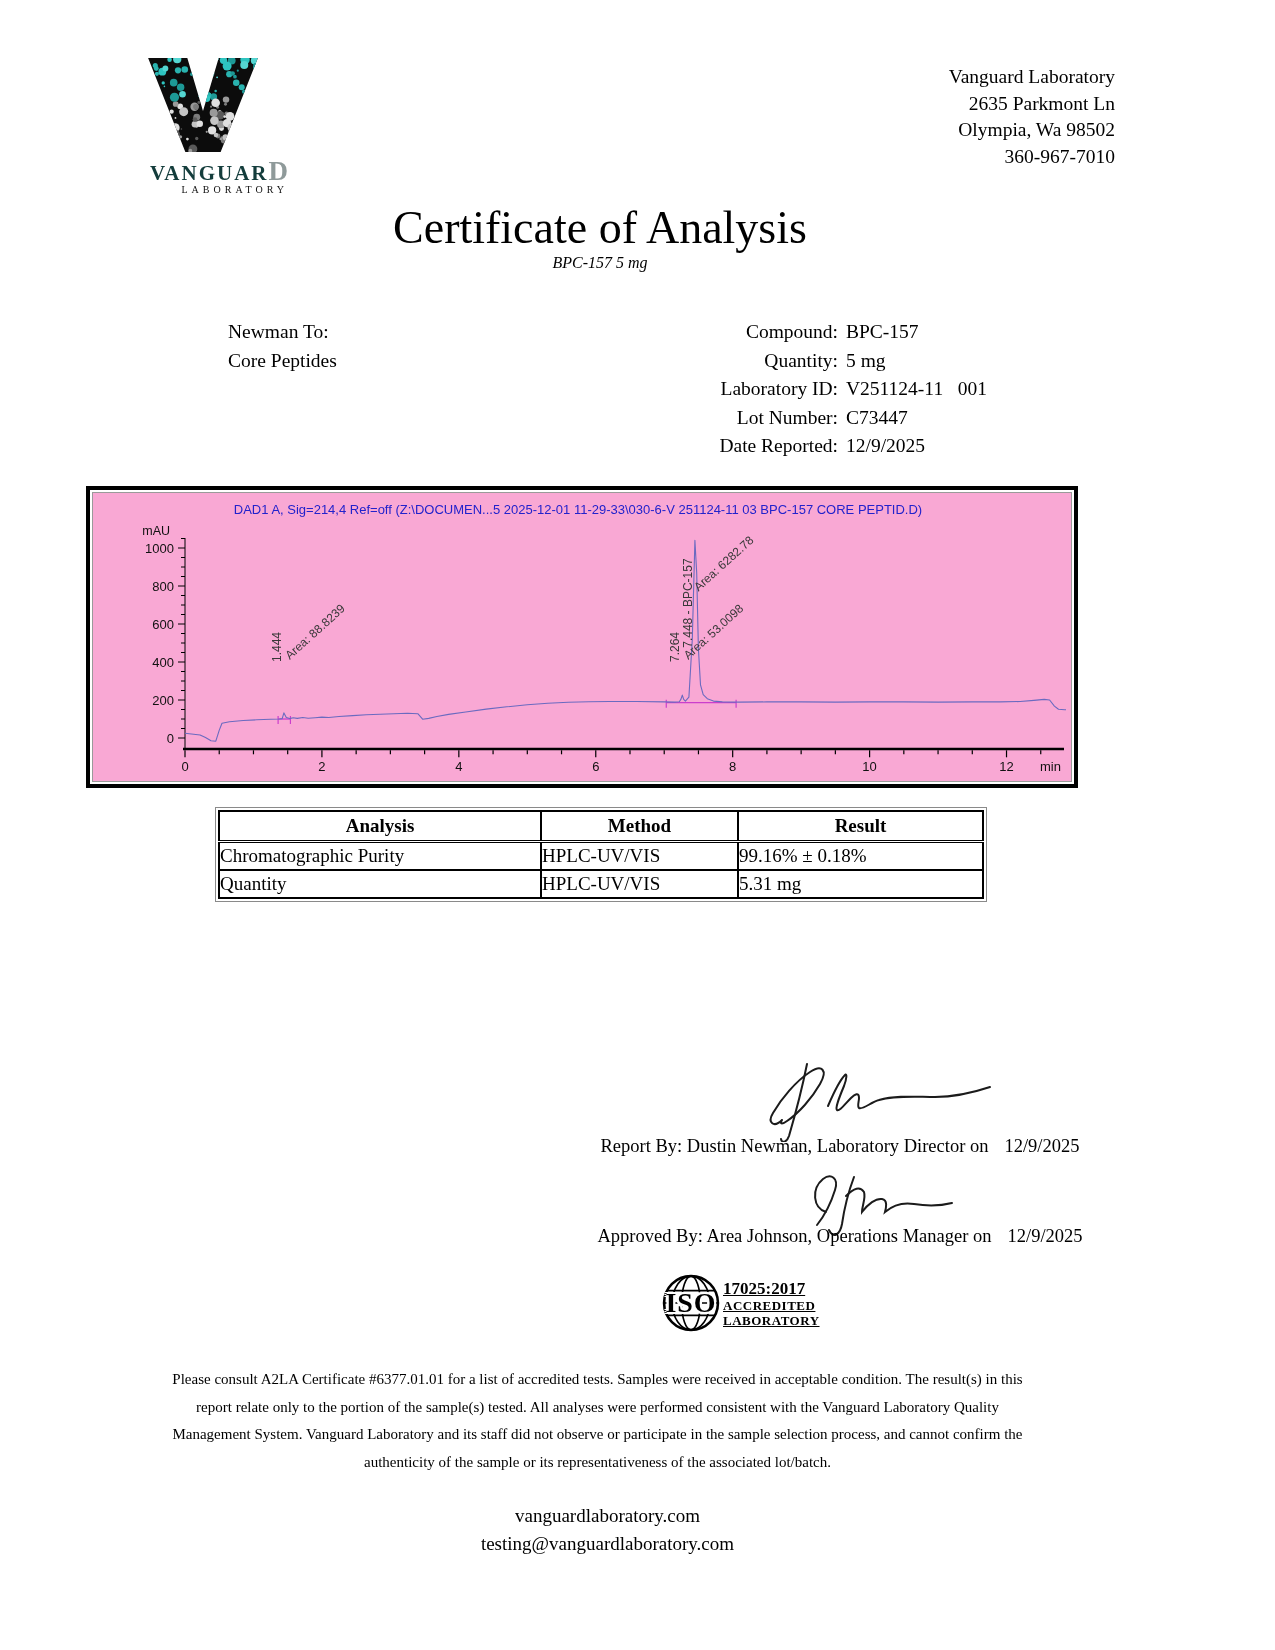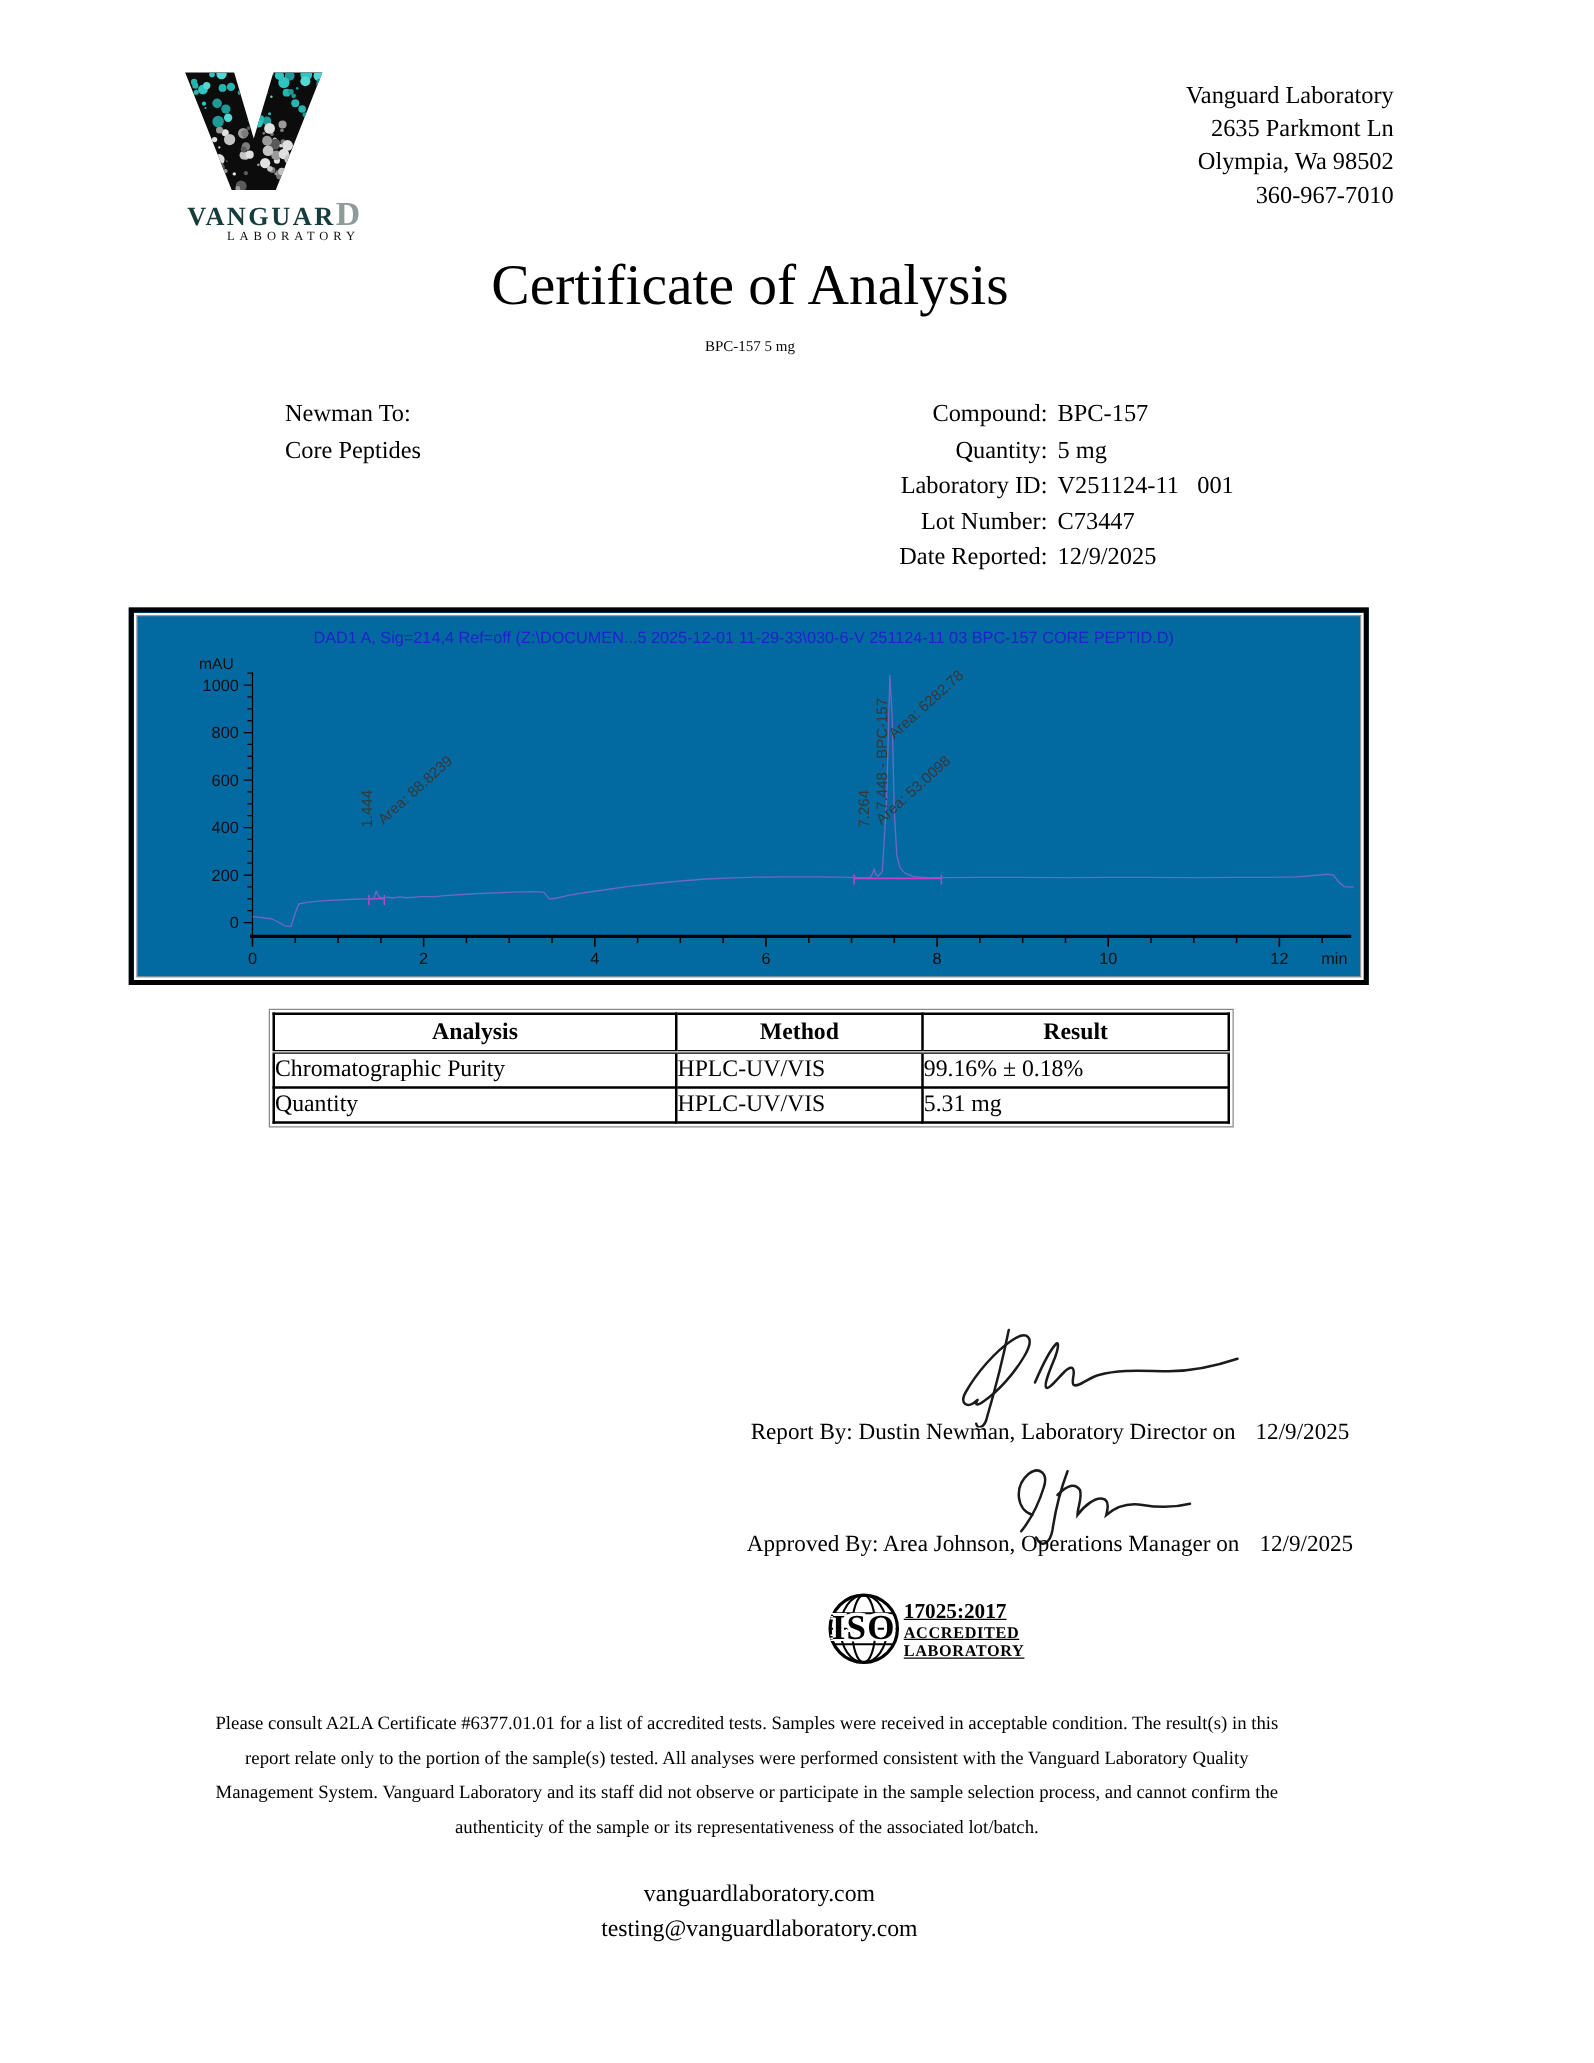--- a/index.html
+++ b/index.html
@@ -17,36 +17,36 @@
   .logo-wordmark { margin-top:2px; font-weight:bold; font-size:21px; letter-spacing:2px; color:#143d3c; white-space:nowrap; }
   .logo-d { font-size:27px; color:#8f9a9a; letter-spacing:0; }
   .logo-sub { font-size:10px; letter-spacing:4px; color:#111; margin-top:-3px; }
 
   
   .address { right:160px; top:64px; text-align:right; font-size:19.5px; line-height:26.5px; }
 
   
   .title-block { left:0; top:202px; width:1200px; text-align:center; }
   .doc-title { font-size:46px; line-height:52px; }
-  .doc-subtitle { font-size:12px; margin-top:16px; }
+  .doc-subtitle { font-size:16px; margin-top:0;font-style:italic; }
 
   
   .report-to { left:228px; top:318px; font-size:19.5px; line-height:28.6px; }
   .report-to .bold { font-weight:normal; }
   .info-fields { left:560px; top:318px; font-size:19.5px; }
   .info-row { display:flex; line-height:28.6px; height:28.6px; }
   .info-label { width:278px; text-align:right; }
   .info-value { margin-left:8px; white-space:pre; }
 
   
   .chart-frame {
-    left:103px; top:486px; width:984px; height:294px;
+    left:86px; top:486px; width:984px; height:294px;
     border:4px solid #000;
     box-shadow: inset 0 0 0 2px #ffffff, inset 0 0 0 3px #9a9a9a;
-    background:#0369a1;
+    background:#f9a8d4;
     text-decoration:underline;
   }
   .chart-frame svg { display:block; }
 
   
   table.results { left:218px; top:810px; position:absolute; border-collapse:collapse; table-layout:fixed; outline:1px solid #8a8a8a; outline-offset:2px; }
   table.results th, table.results td { border:2px solid #000; font-size:19px; padding:0; }
   table.results th { height:28px; font-weight:bold; border-bottom:3px double #000; }
   table.results td { height:26px; }
   .col-analysis { width:322px; } .col-method { width:197px; } .col-result { width:245px; }

